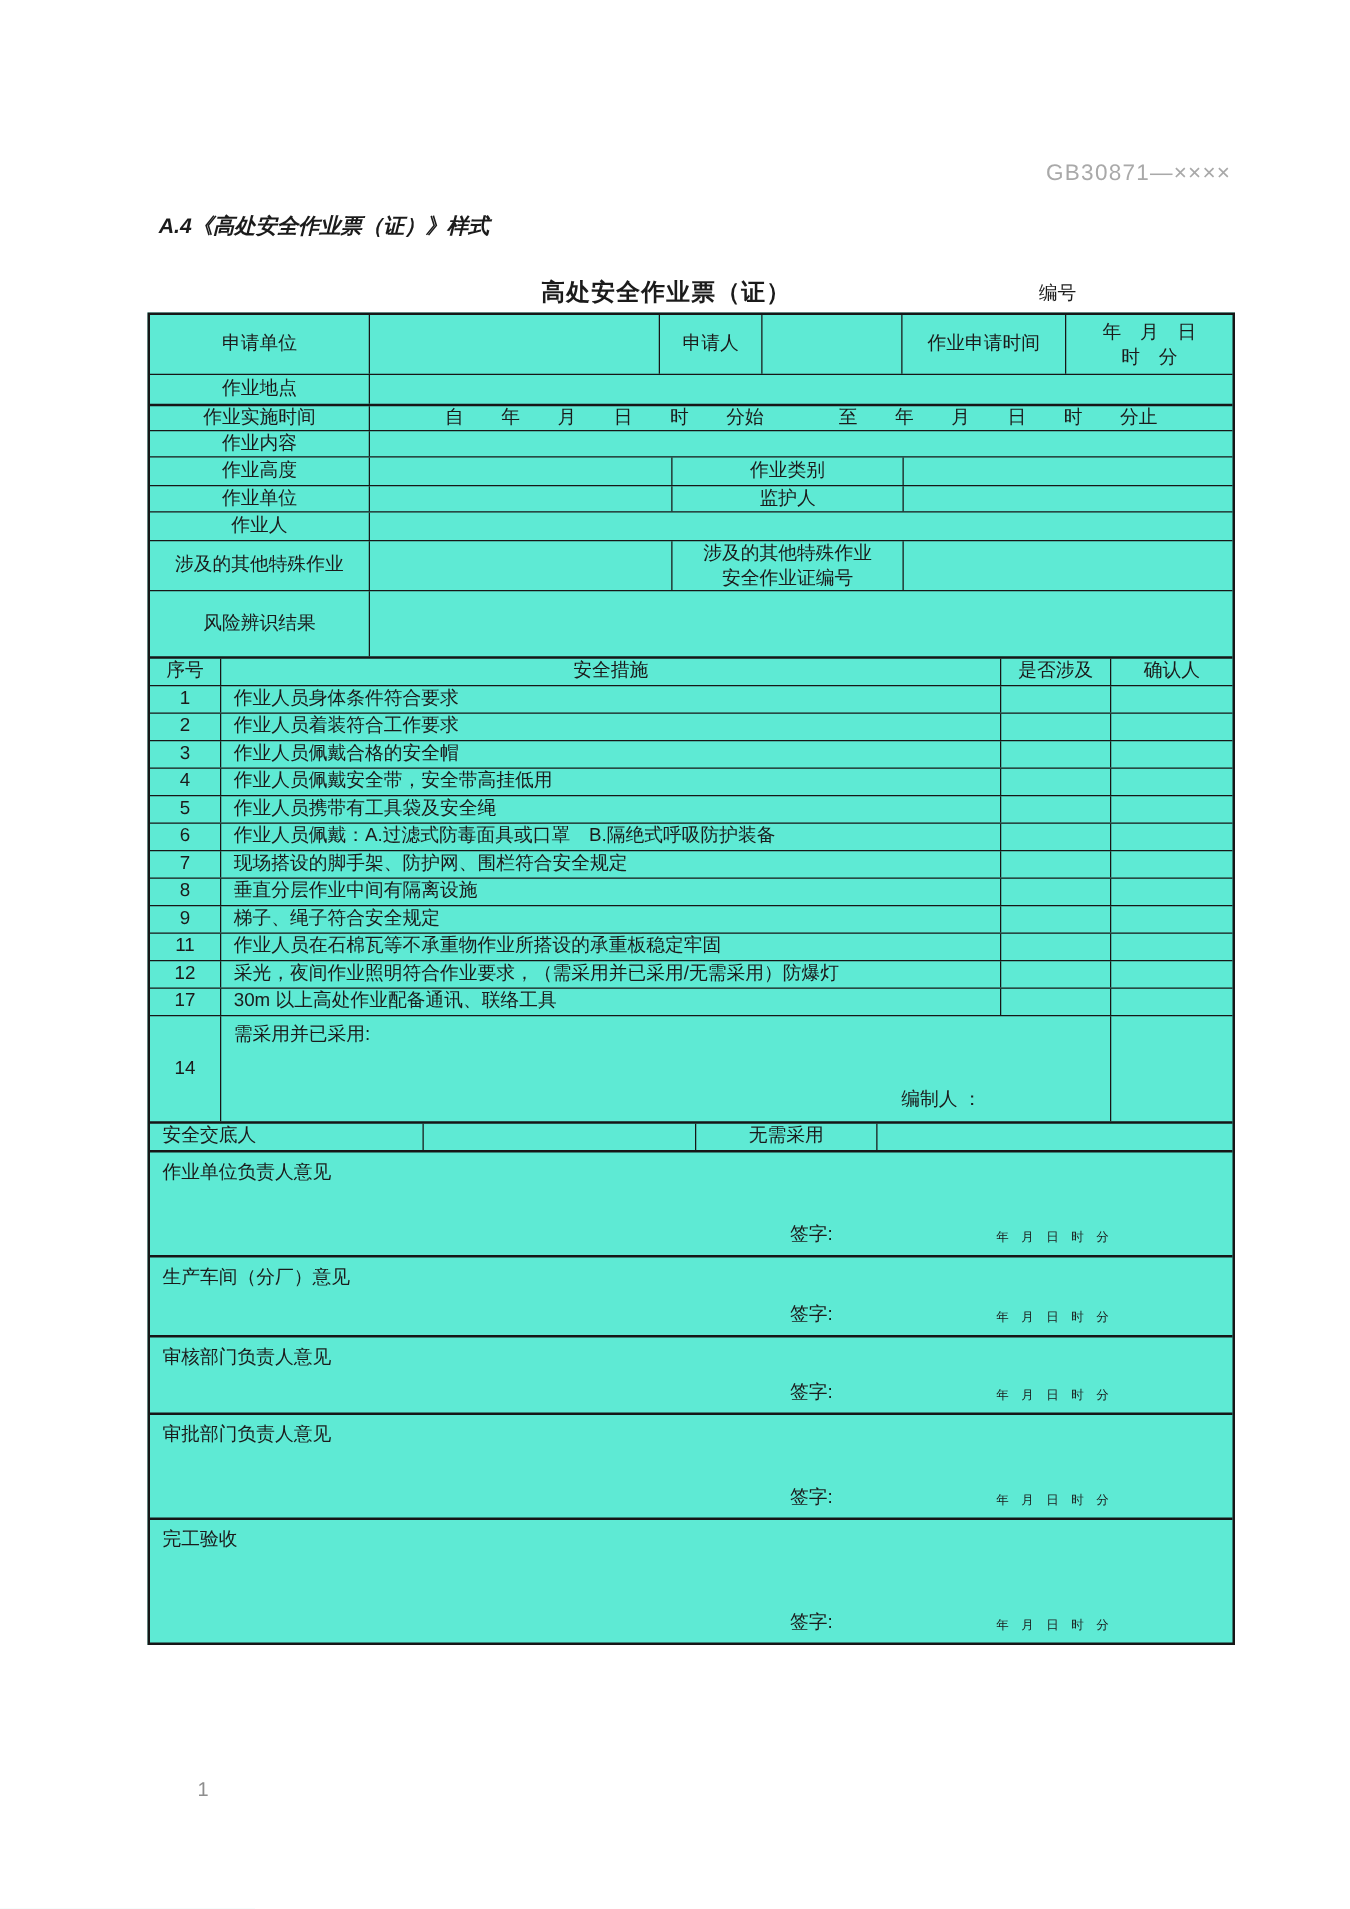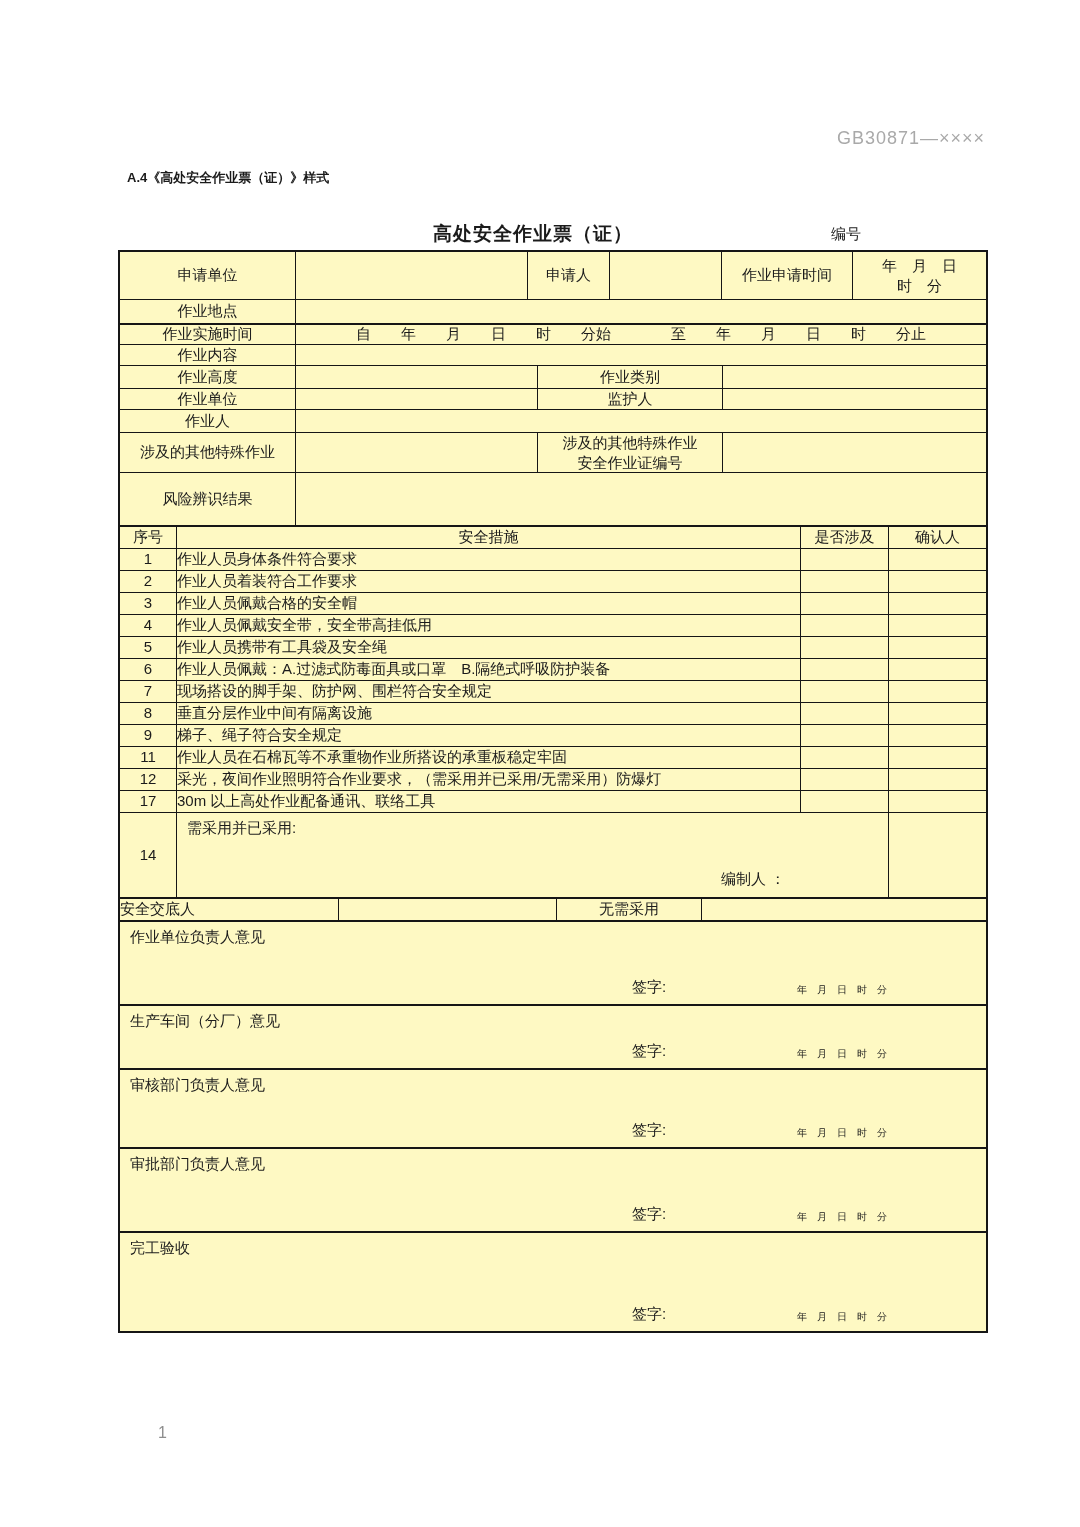--- a/index.html
+++ b/index.html
@@ -1,33 +1,33 @@
 <!DOCTYPE html>
 <html><head>
 <meta charset="utf-8">
 <style>
   html,body{margin:0;padding:0;}
   .page{position:relative;width:1080px;height:1527px;background:#ffffff;
         font-family:"Liberation Sans","DejaVu Sans",sans-serif;color:#1b1b1b;overflow:hidden;}
   .doc-code{position:absolute;top:128px;right:95px;font-size:18px;color:#a9a9a9;letter-spacing:1px;}
-  .section-heading{position:absolute;top:169px;left:127px;font-size:13px;font-weight:bold;}
+  .section-heading{position:absolute;top:169px;left:127px;font-size:17px;font-weight:bold;font-style:italic;}
   .form-title{position:absolute;top:221px;left:118px;width:830px;text-align:center;
               font-size:19px;font-weight:bold;letter-spacing:1px;}
   .serial-label{position:absolute;top:225px;left:831px;font-size:15px;}
   .page-number{position:absolute;top:1424px;left:158px;font-size:16px;color:#8e8e8e;}
 
   .tbl{position:absolute;left:118px;top:250px;width:870px;box-sizing:border-box;
-       border:2px solid #161616;background:#fef9c3;}
+       border:2px solid #161616;background:#5eead4;}
   .r{display:flex;box-sizing:border-box;border-top:1px solid #161616;align-items:stretch;}
   .r:first-child{border-top:none;}
   .r.thick{border-top:2px solid #161616;}
   .c{box-sizing:border-box;border-left:1px solid #161616;display:flex;align-items:center;
      justify-content:center;font-size:15px;overflow:hidden;line-height:1.25;}
   .c:first-child{border-left:none;}
-  .c.left{justify-content:flex-start;}
+  .c.left{justify-content:flex-start;padding-left:10px;}
   .c.grow{flex:1;}
   .c.col{flex-direction:column;line-height:20px;}
   .c.topleft{display:block;padding:6px 0 0 10px;}
   .sec{flex:1;position:relative;box-sizing:border-box;display:block;padding:6px 0 0 10px;font-size:15px;}
   .rel{position:relative;}
   .sig{position:absolute;bottom:7px;left:512px;font-size:15px;}
   .sigdate{position:absolute;bottom:7px;left:677px;font-size:10px;}
   .preparer{position:absolute;bottom:8px;left:601px;font-size:15px;}
 </style>
 </head>
@@ -204,21 +204,21 @@
         <span class="sigdate">年　月　日　时　分</span>
       </div>
     </div>
     <div class="r thick" style="height:64px">
       <div class="sec">
         <span>生产车间（分厂）意见</span>
         <span class="sig">签字:</span>
         <span class="sigdate">年　月　日　时　分</span>
       </div>
     </div>
-    <div class="r thick" style="height:79px">
+    <div class="r thick" style="height:62px">
       <div class="sec">
         <span>审核部门负责人意见</span>
         <span class="sig">签字:</span>
         <span class="sigdate">年　月　日　时　分</span>
       </div>
     </div>
     <div class="r thick" style="height:84px">
       <div class="sec">
         <span>审批部门负责人意见</span>
         <span class="sig">签字:</span>

